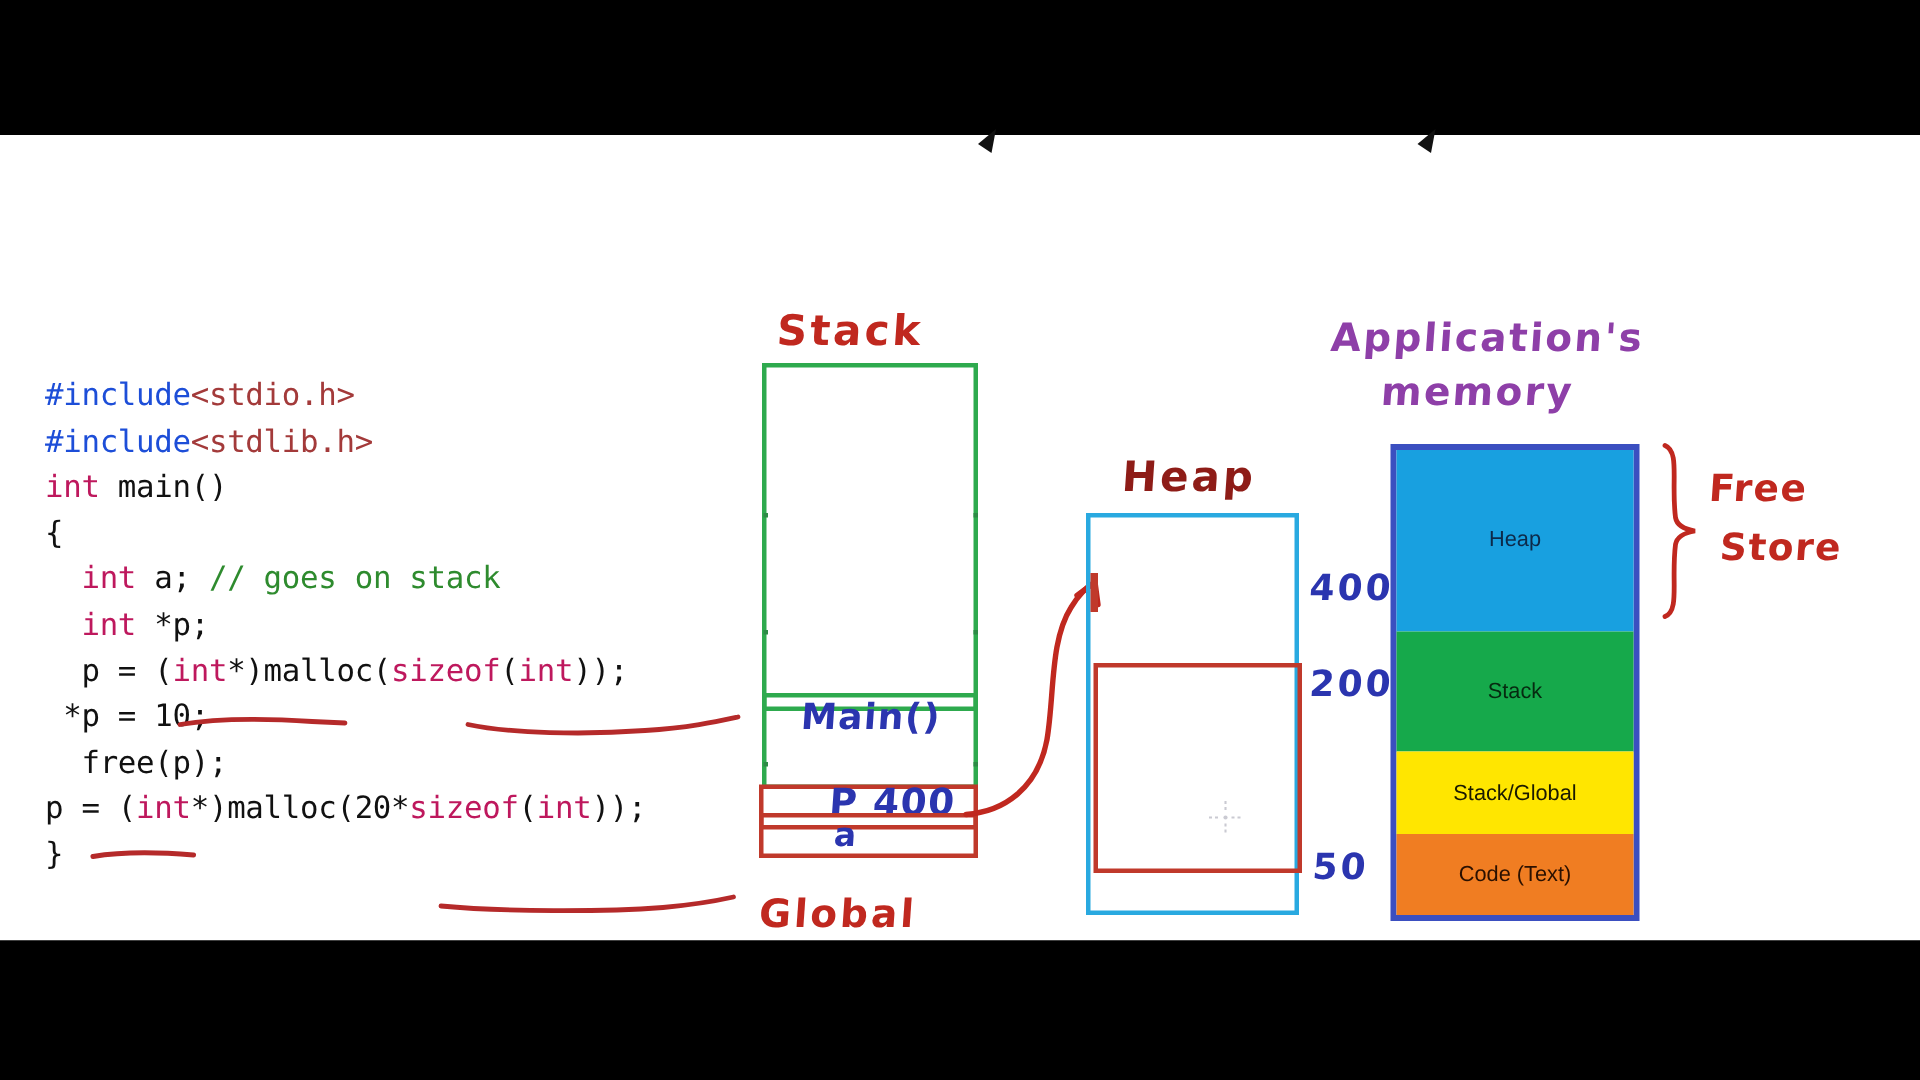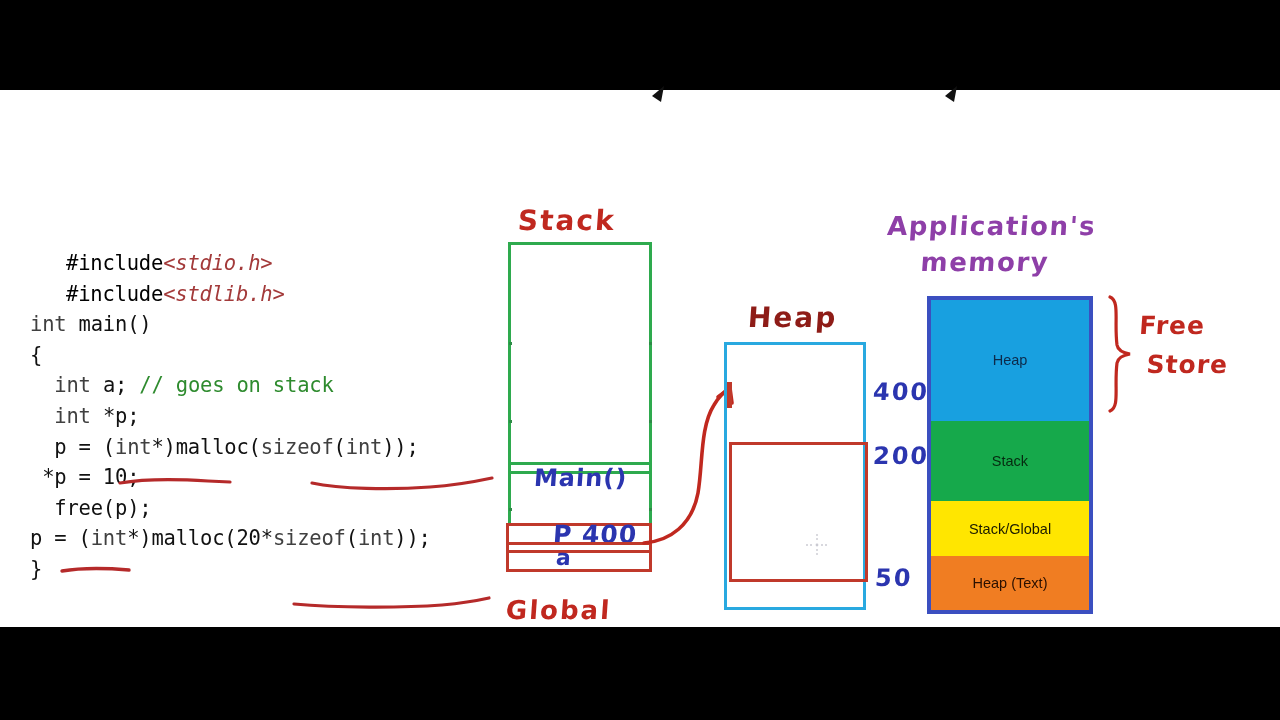--- a/index.html
+++ b/index.html
@@ -40,23 +40,23 @@
     top: 158px;
     width: 500px;
     font-family: "DejaVu Sans Mono", "Liberation Mono", monospace;
     font-size: 20.5px;
     line-height: 30.6px;
     white-space: pre;
     color: #111111;
     letter-spacing: -0.2px;
   }
   #code .ln { display: block; height: 30.6px; }
-  .kw   { color: #404040; }
-  .inc  { color: #000000; margin-left: 36px; }
-  .str  { color: #a33a3a; font-style: italic; }
+  .kw   { color: #be185d; }
+  .inc  { color: #1d4ed8; }
+  .str  { color: #a33a3a; }
   .cmt  { color: #2e8b2e; }
   .pl   { color: #111111; }
 
   
   .underline {
     position: absolute;
     background: transparent;
   }
   .underline svg { display: block; overflow: visible; }
 
@@ -230,21 +230,21 @@
 
     <div class="hand hand-purple" id="lbl-appmem">
       <div>Application's</div>
       <div style="padding-left:36px;">memory</div>
     </div>
 
     <div id="appmem">
       <div class="memseg seg-heap">Heap</div>
       <div class="memseg seg-stack">Stack</div>
       <div class="memseg seg-static">Stack/Global</div>
-      <div class="memseg seg-code">Heap (Text)</div>
+      <div class="memseg seg-code">Code (Text)</div>
     </div>
 
     <div id="brace">
       <svg width="36" height="118" viewBox="0 0 36 118">
         <path d="M6 2 C16 6, 10 26, 13 50 C14 56, 20 58, 26 59 C20 60, 14 62, 13 68 C10 92, 16 112, 6 116" stroke="#c0281f" stroke-width="3.2" fill="none" stroke-linecap="round"></path>
       </svg>
     </div>
 
     <div class="hand hand-red" id="lbl-free">
       <div>Free</div>

